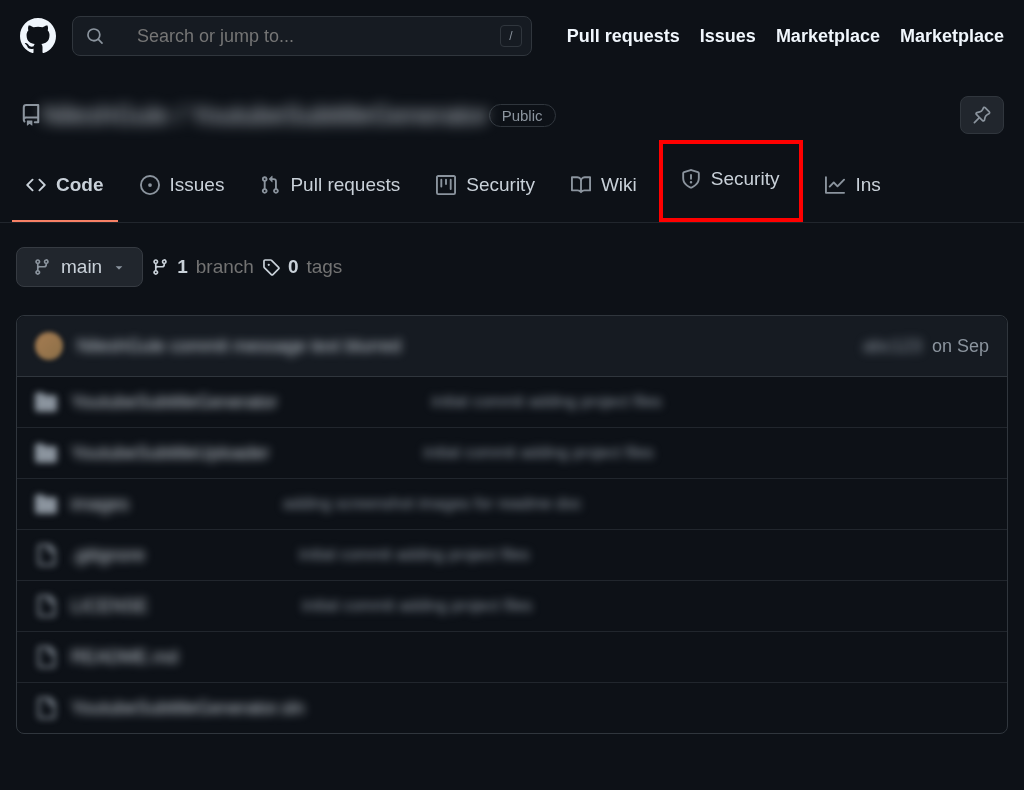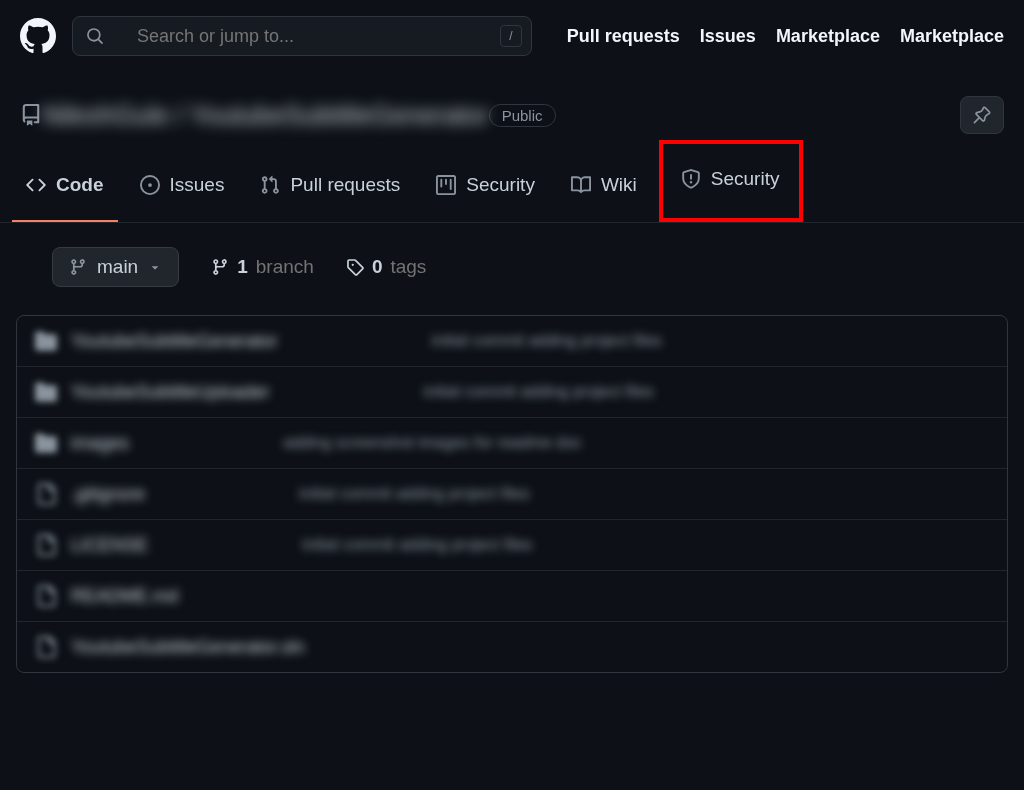--- a/index.html
+++ b/index.html
@@ -138,22 +138,21 @@
     margin-top: -18px;
   }
   
   .main {
     padding: 24px 16px 0 16px;
     background: #0d1117;
   }
   .toolbar {
     display: flex;
     align-items: center;
-    gap: 32px;
-    margin-left: 36px;
+    gap: 8px;
   }
   .branch-btn {
     display: flex;
     align-items: center;
     gap: 10px;
     background: #21262d;
     border: 1px solid #363b42;
     border-radius: 8px;
     padding: 8px 16px;
     color: #c9d1d9;
@@ -291,20 +290,26 @@
         <path d="M0 1.75A.75.75 0 0 1 .75 1h4.253c1.227 0 2.317.59 3 1.501A3.743 3.743 0 0 1 11.006 1h4.245a.75.75 0 0 1 .75.75v10.5a.75.75 0 0 1-.75.75h-4.507a2.25 2.25 0 0 0-1.591.659l-.622.621a.75.75 0 0 1-1.06 0l-.622-.621A2.25 2.25 0 0 0 5.258 13H.75a.75.75 0 0 1-.75-.75Zm7.251 10.324.004-5.073-.002-2.253A2.25 2.25 0 0 0 5.003 2.5H1.5v9h3.757a3.75 3.75 0 0 1 1.994.574ZM8.755 4.75l-.004 7.322a3.752 3.752 0 0 1 1.992-.572H14.5v-9h-3.495a2.25 2.25 0 0 0-2.25 2.25Z"></path>
       </svg>
     <span>Wiki</span>
   </div>
   <div class="tab highlighted">
     <svg width="20" height="20" viewBox="0 0 16 16" fill="currentColor">
         <path d="M7.467.133a1.748 1.748 0 0 1 1.066 0l5.25 1.68A1.75 1.75 0 0 1 15 3.48V7c0 1.566-.32 3.182-1.303 4.682-.983 1.498-2.585 2.813-5.032 3.855a1.697 1.697 0 0 1-1.33 0c-2.447-1.042-4.049-2.357-5.032-3.855C1.32 10.182 1 8.566 1 7V3.48a1.75 1.75 0 0 1 1.217-1.667Zm.61 1.429a.25.25 0 0 0-.153 0l-5.25 1.68a.25.25 0 0 0-.174.238V7c0 1.358.275 2.666 1.057 3.86.784 1.194 2.121 2.34 4.366 3.297a.196.196 0 0 0 .154 0c2.245-.956 3.582-2.104 4.366-3.298C13.225 9.666 13.5 8.36 13.5 7V3.48a.251.251 0 0 0-.174-.237l-5.25-1.68ZM8.75 4.75v3a.75.75 0 0 1-1.5 0v-3a.75.75 0 0 1 1.5 0ZM9 10.5a1 1 0 1 1-2 0 1 1 0 0 1 2 0Z"></path>
       </svg>
     <span>Security</span>
   </div>
+  <div class="tab">
+    <svg width="20" height="20" viewBox="0 0 16 16" fill="currentColor">
+        <path d="M1.5 1.75V13.5h13.75a.75.75 0 0 1 0 1.5H.75a.75.75 0 0 1-.75-.75V1.75a.75.75 0 0 1 1.5 0Zm14.28 2.53-5.25 5.25a.75.75 0 0 1-1.06 0L7 7.06 4.28 9.78a.751.751 0 0 1-1.042-.018.751.751 0 0 1-.018-1.042l3.25-3.25a.75.75 0 0 1 1.06 0L10 7.94l4.72-4.72a.751.751 0 0 1 1.042.018.751.751 0 0 1 .018 1.042Z"></path>
+      </svg>
+    <span>Ins</span>
+  </div>
 </div>
 
 <div class="main">
   <div class="toolbar">
     <button class="branch-btn">
       <svg width="18" height="18" viewBox="0 0 16 16" fill="currentColor">
           <path d="M9.5 3.25a2.25 2.25 0 1 1 3 2.122V6A2.5 2.5 0 0 1 10 8.5H6a1 1 0 0 0-1 1v1.128a2.251 2.251 0 1 1-1.5 0V5.372a2.25 2.25 0 1 1 1.5 0v1.836A2.493 2.493 0 0 1 6 7h4a1 1 0 0 0 1-1v-.628A2.25 2.25 0 0 1 9.5 3.25Zm-6 0a.75.75 0 1 0 1.5 0 .75.75 0 0 0-1.5 0Zm8.25-.75a.75.75 0 1 0 0 1.5.75.75 0 0 0 0-1.5ZM4.25 12a.75.75 0 1 0 0 1.5.75.75 0 0 0 0-1.5Z"></path>
         </svg>
       <span>main</span>
       <svg width="14" height="14" viewBox="0 0 16 16" fill="currentColor">
@@ -321,20 +326,28 @@
     <div class="meta-item">
       <svg width="18" height="18" viewBox="0 0 16 16" fill="currentColor">
           <path d="M1 7.775V2.75C1 1.784 1.784 1 2.75 1h5.025c.464 0 .91.184 1.238.513l6.25 6.25a1.75 1.75 0 0 1 0 2.474l-5.026 5.026a1.75 1.75 0 0 1-2.474 0l-6.25-6.25A1.752 1.752 0 0 1 1 7.775Zm1.5 0c0 .066.026.13.073.177l6.25 6.25a.25.25 0 0 0 .354 0l5.025-5.025a.25.25 0 0 0 0-.354l-6.25-6.25a.25.25 0 0 0-.177-.073H2.75a.25.25 0 0 0-.25.25ZM6 5a1 1 0 1 1 0 2 1 1 0 0 1 0-2Z"></path>
         </svg>
       <strong>0</strong>
       <span class="muted">tags</span>
     </div>
   </div>
 
   <div class="file-box">
+    <div class="file-header">
+      <div class="avatar-blur"></div>
+      <span class="blur-sm">NileshGule commit message text blurred</span>
+      <div class="commit-date">
+        <span class="hash-blur">abc123</span>
+        <span>on Sep</span>
+      </div>
+    </div>
 
     <div class="file-row">
       <svg class="file-ico" viewBox="0 0 16 16" fill="currentColor">
           <path d="M1.75 1A1.75 1.75 0 0 0 0 2.75v10.5C0 14.216.784 15 1.75 15h12.5A1.75 1.75 0 0 0 16 13.25v-8.5A1.75 1.75 0 0 0 14.25 3H7.5a.25.25 0 0 1-.2-.1l-.9-1.2C6.07 1.26 5.55 1 5 1H1.75Z"></path>
         </svg>
       <span class="blur-sm">YoutubeSubtitleGenerator</span>
       <span class="blur-xs col-msg">initial commit adding project files</span>
     </div>
     <div class="file-row">
       <svg class="file-ico" viewBox="0 0 16 16" fill="currentColor">

